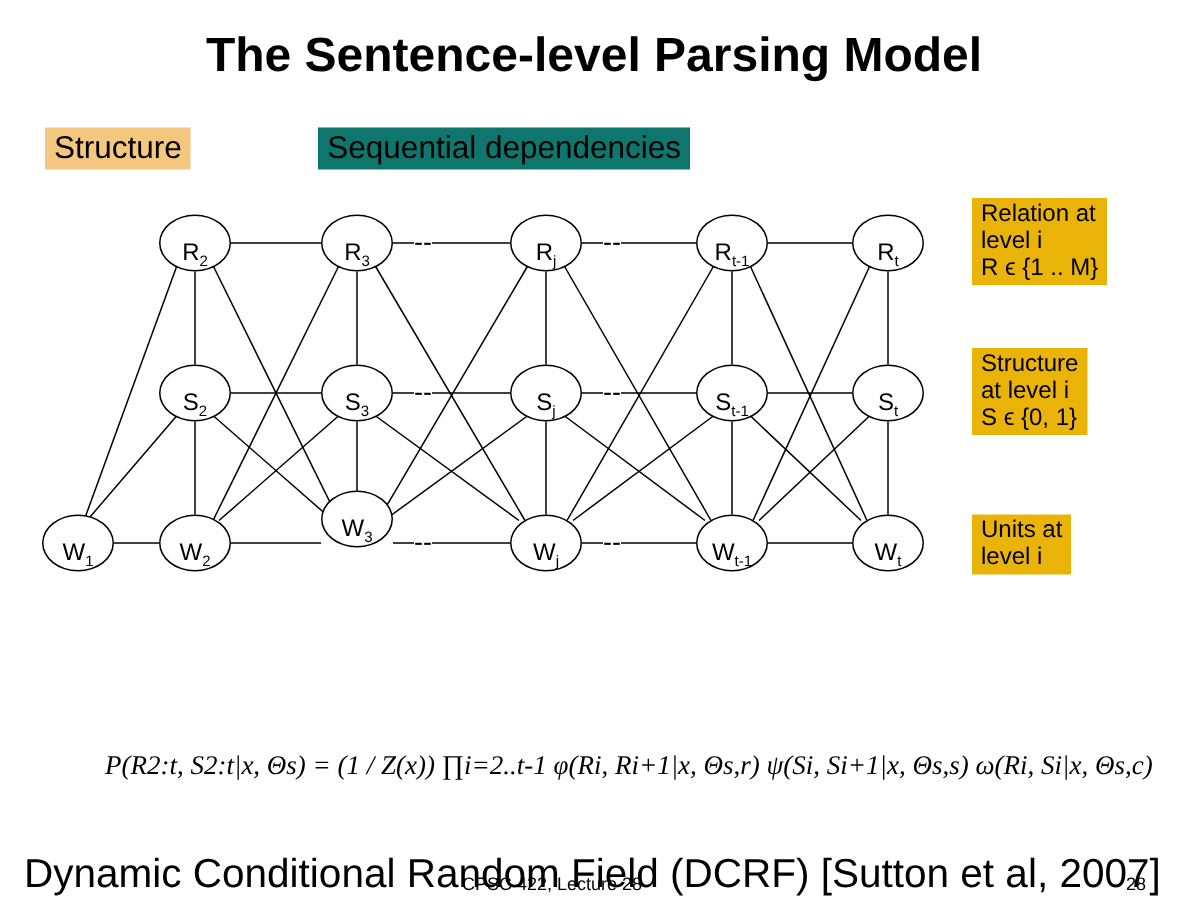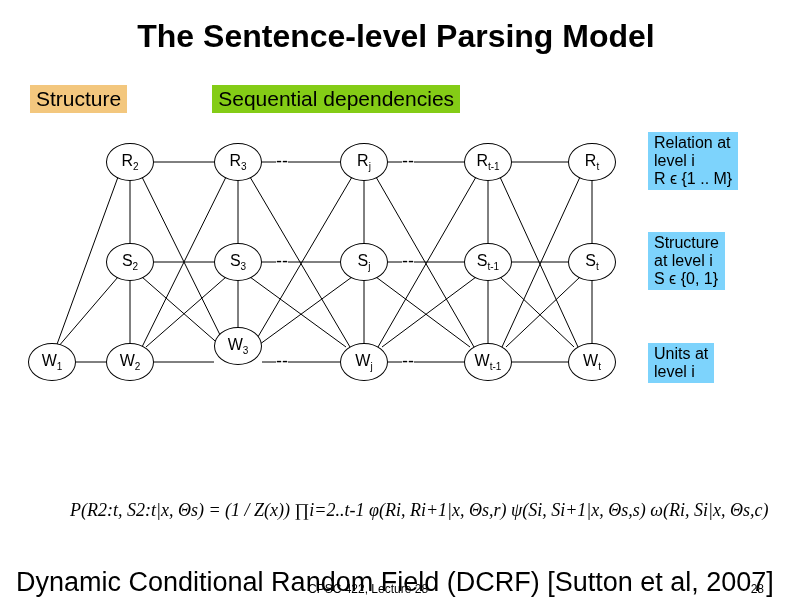--- a/index.html
+++ b/index.html
@@ -16,56 +16,56 @@
     font-size: 32px;
     padding-top: 18px;
   }
   .sublabels {
     display: flex;
     padding: 30px 30px 0 30px;
     font-size: 21px;
   }
   .sub-left { background: #f3c77e; padding: 2px 6px; }
   .sub-left-cont { padding: 2px 6px; }
-  .sub-right { background: #84cc16; padding: 2px 6px; margin-left: 85px; }
+  .sub-right { background: #0f766e; padding: 2px 6px; margin-left: 85px; }
   .diagram {
     position: relative;
     width: 792px;
     height: 320px;
     margin-top: 20px;
   }
   svg.edges {
     position: absolute;
     top: 0; left: 0;
     width: 792px; height: 320px;
     z-index: 0;
   }
   .node {
     position: absolute;
     width: 48px; height: 38px;
     border: 1px solid #000;
     border-radius: 50%;
     background: #fff;
     display: flex;
-    align-items: center;
+    align-items: flex-end;
     justify-content: center;
     font-size: 16px;
     z-index: 2;
   }
   .sub { font-size: 10px; vertical-align: sub; }
   .dots {
     position: absolute;
     font-size: 18px;
     z-index: 2;
     background: #fff;
   }
   .annot {
     position: absolute;
     font-size: 16px;
-    background: #7dd3fc;
+    background: #eab308;
     padding: 2px 6px;
     z-index: 2;
   }
   .formula {
     position: absolute;
     left: 70px;
     top: 500px;
     font-size: 18px;
     font-family: "Times New Roman", serif;
     font-style: italic;

